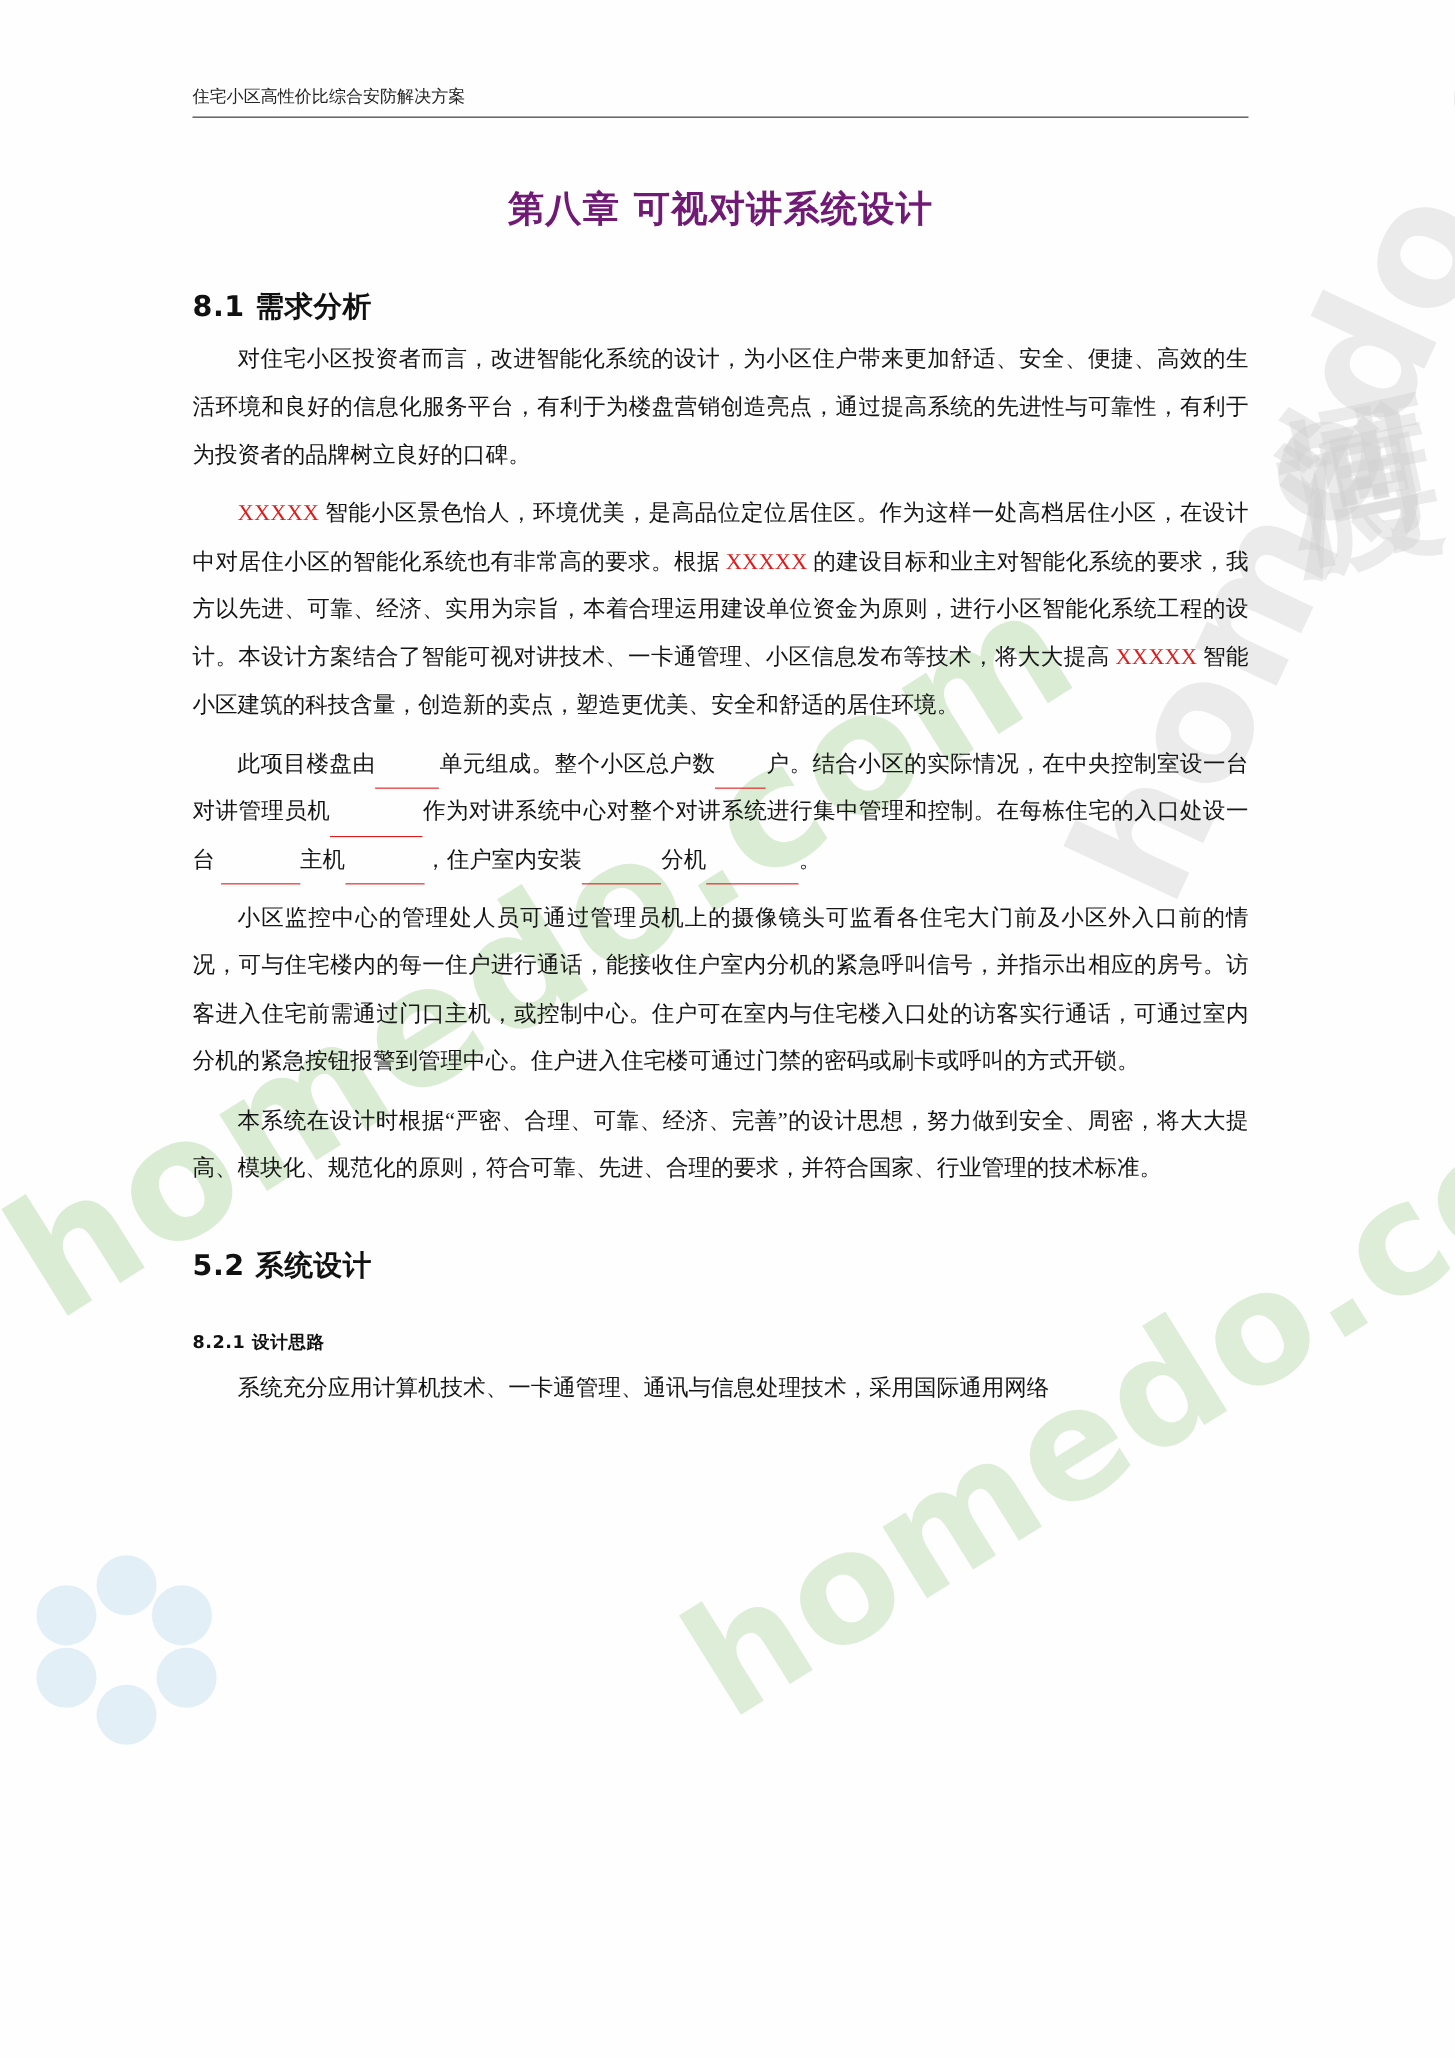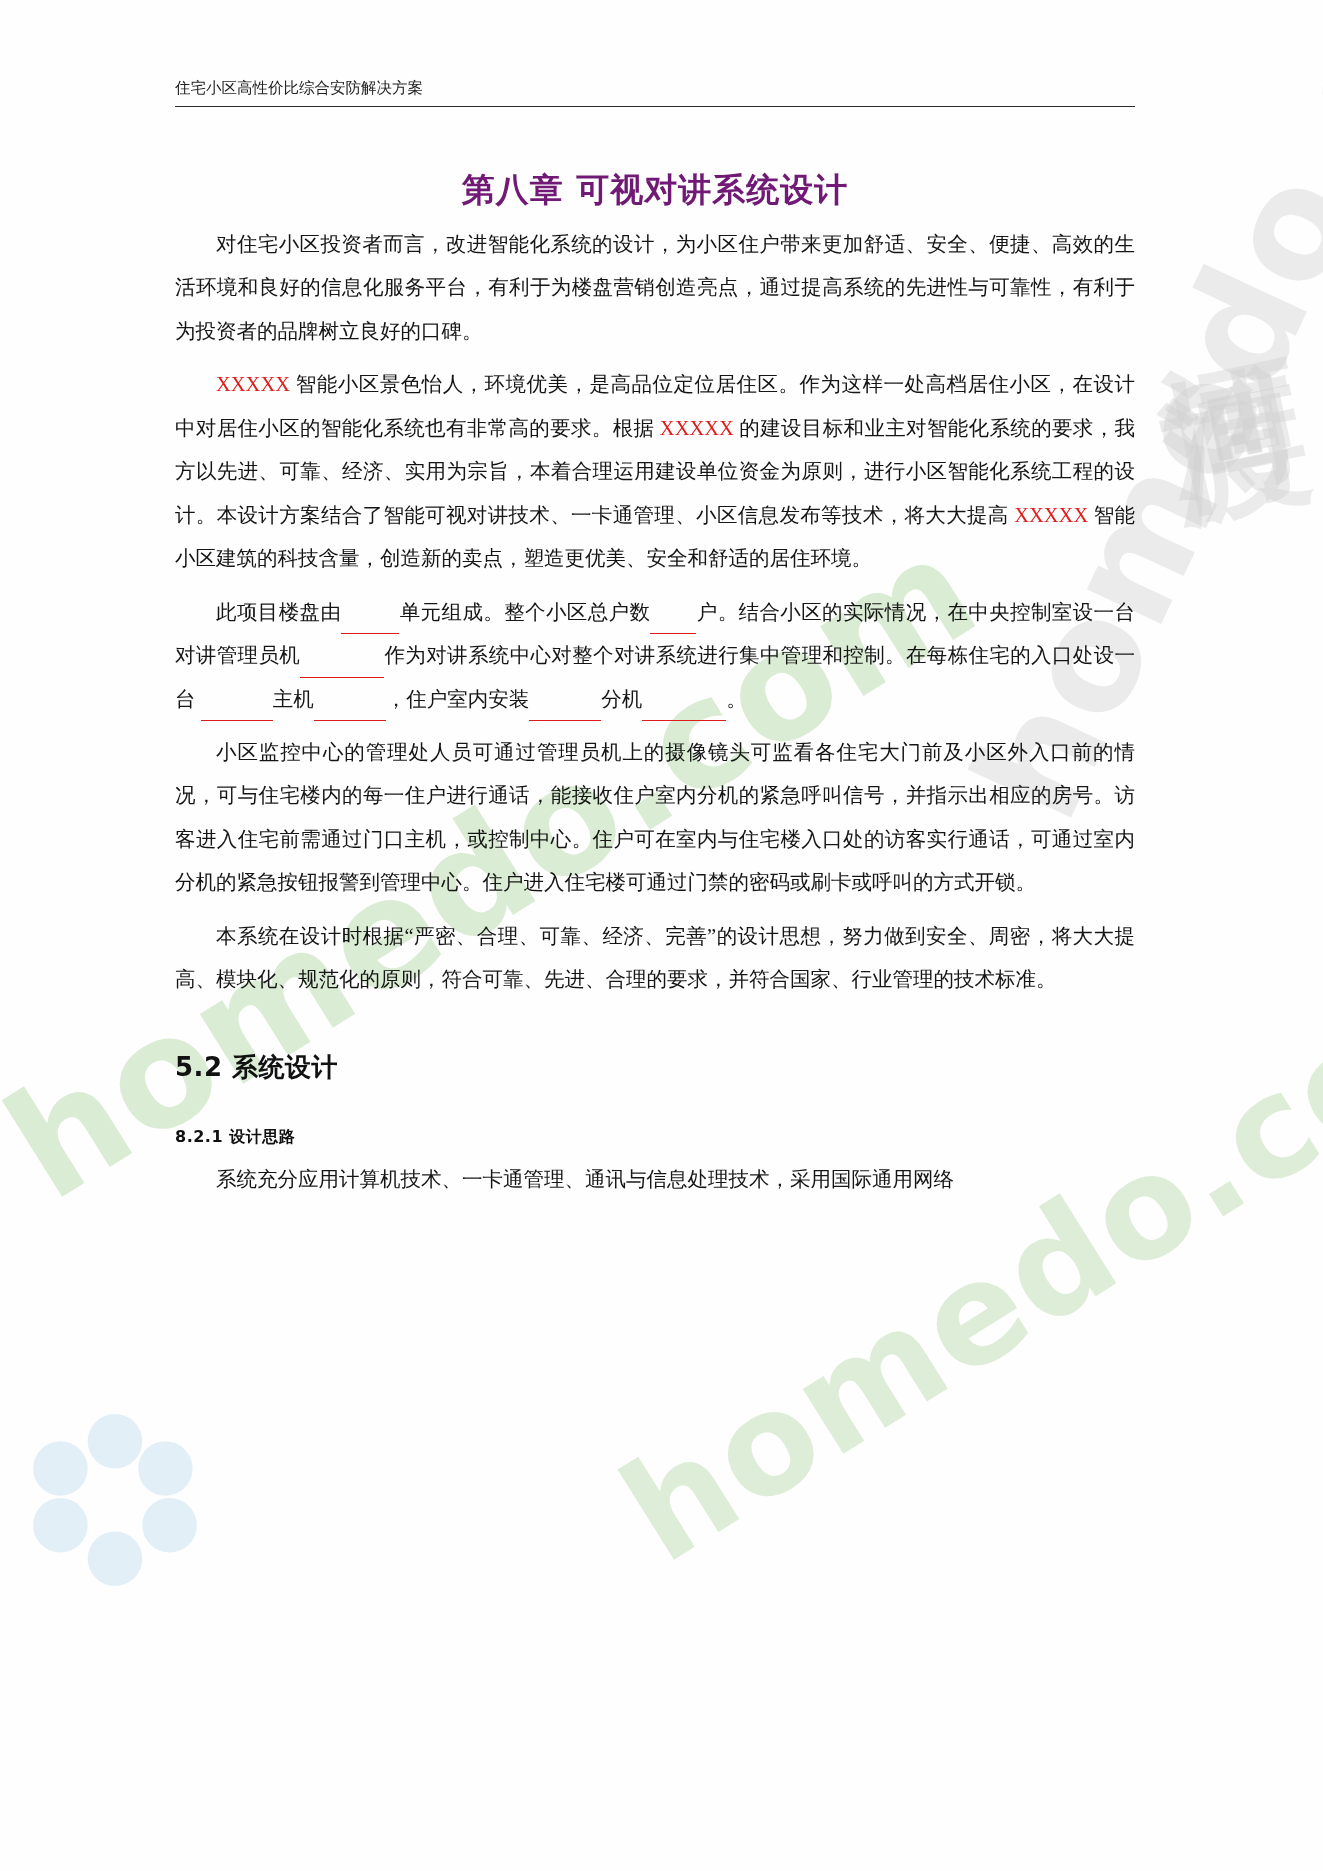--- a/index.html
+++ b/index.html
@@ -181,20 +181,21 @@
 
   <div class="header">
     <div class="header-text">住宅小区高性价比综合安防解决方案</div>
     <div class="header-rule"></div>
   </div>
 
   <div class="content">
 
     <h1 class="chapter">第八章 可视对讲系统设计</h1>
 
+    <h2 class="sec">8.1 需求分析</h2>
 
     <p class="para">对住宅小区投资者而言，改进智能化系统的设计，为小区住户带来更加舒适、安全、便捷、高效的生活环境和良好的信息化服务平台，有利于为楼盘营销创造亮点，通过提高系统的先进性与可靠性，有利于为投资者的品牌树立良好的口碑。</p>
 
     <p class="para">
       <span class="red">XXXXX</span><span> 智能小区景色怡人，环境优美，是高品位定位居住区。作为这样一处高档居住小区，在设计中对居住小区的智能化系统也有非常高的要求。根据 </span><span class="red">XXXXX</span><span> 的建设目标和业主对智能化系统的要求，我方以先进、可靠、经济、实用为宗旨，本着合理运用建设单位资金为原则，进行小区智能化系统工程的设计。本设计方案结合了智能可视对讲技术、一卡通管理、小区信息发布等技术，将大大提高 </span><span class="red">XXXXX</span><span> 智能小区建筑的科技含量，创造新的卖点，塑造更优美、安全和舒适的居住环境。</span>
     </p>
 
     <p class="para red-para">
       <span>此项目楼盘由</span><span class="blank"></span><span>单元组成。整个小区总户数</span><span class="blank w4"></span><span>户。结合小区的实际情况，在中央控制室设一台对讲管理员机</span><span class="blank w2"></span><span>作为对讲系统中心对整个对讲系统进行集中管理和控制。在每栋住宅的入口处设一台 </span><span class="blank w3"></span><span>主机</span><span class="blank w3"></span><span>，住户室内安装</span><span class="blank w3"></span><span>分机</span><span class="blank w2"></span><span>。</span>
     </p>

